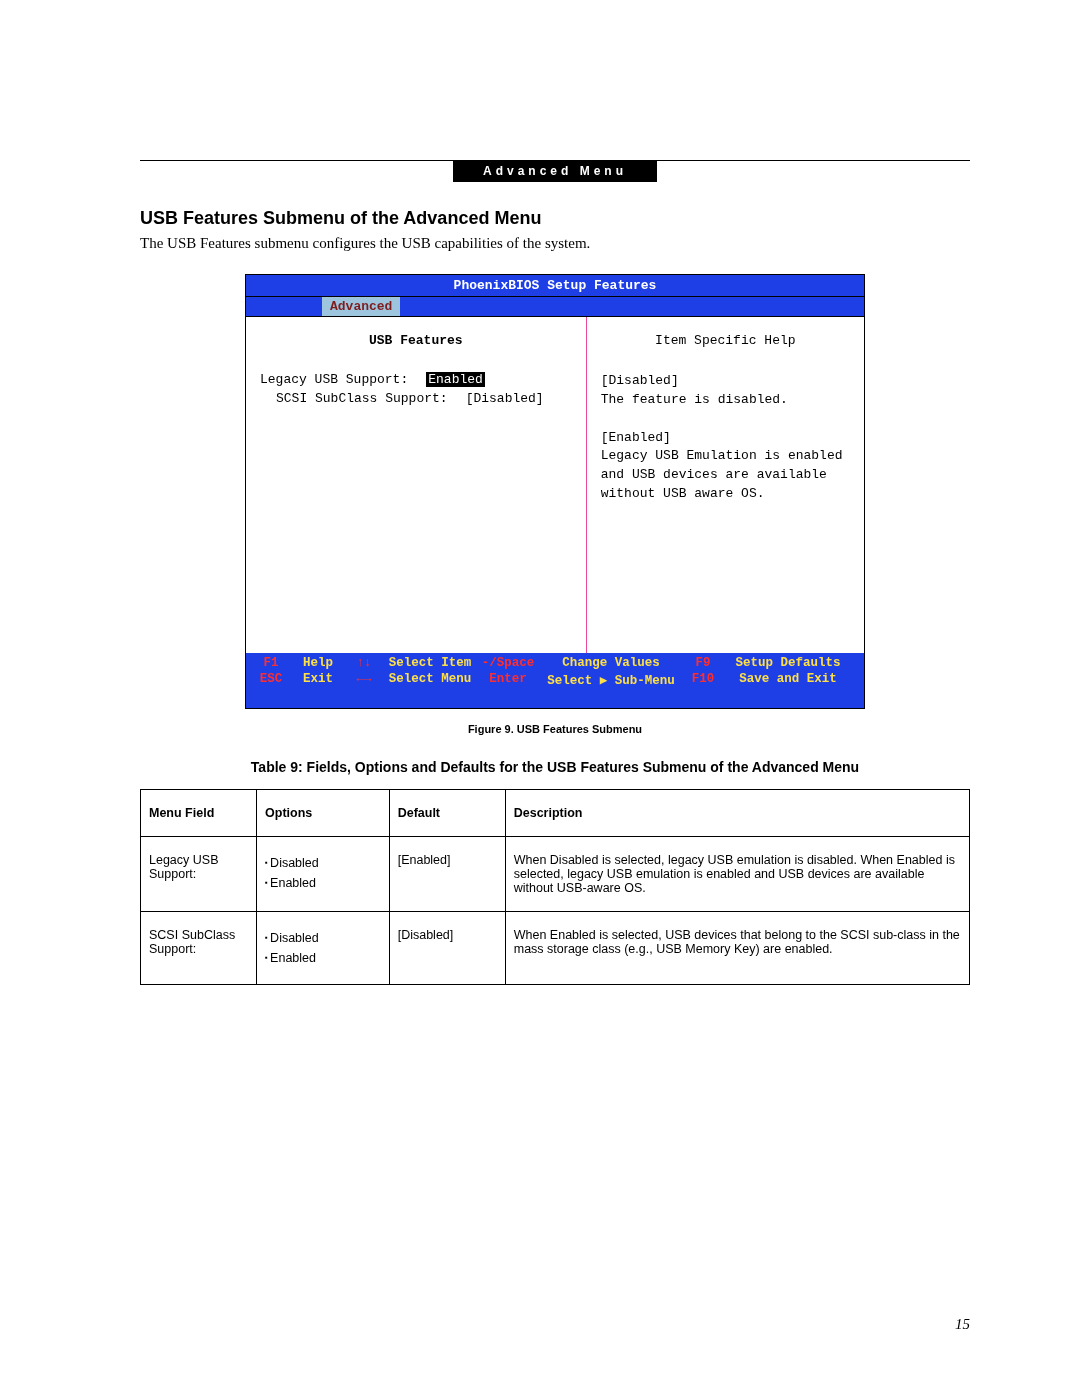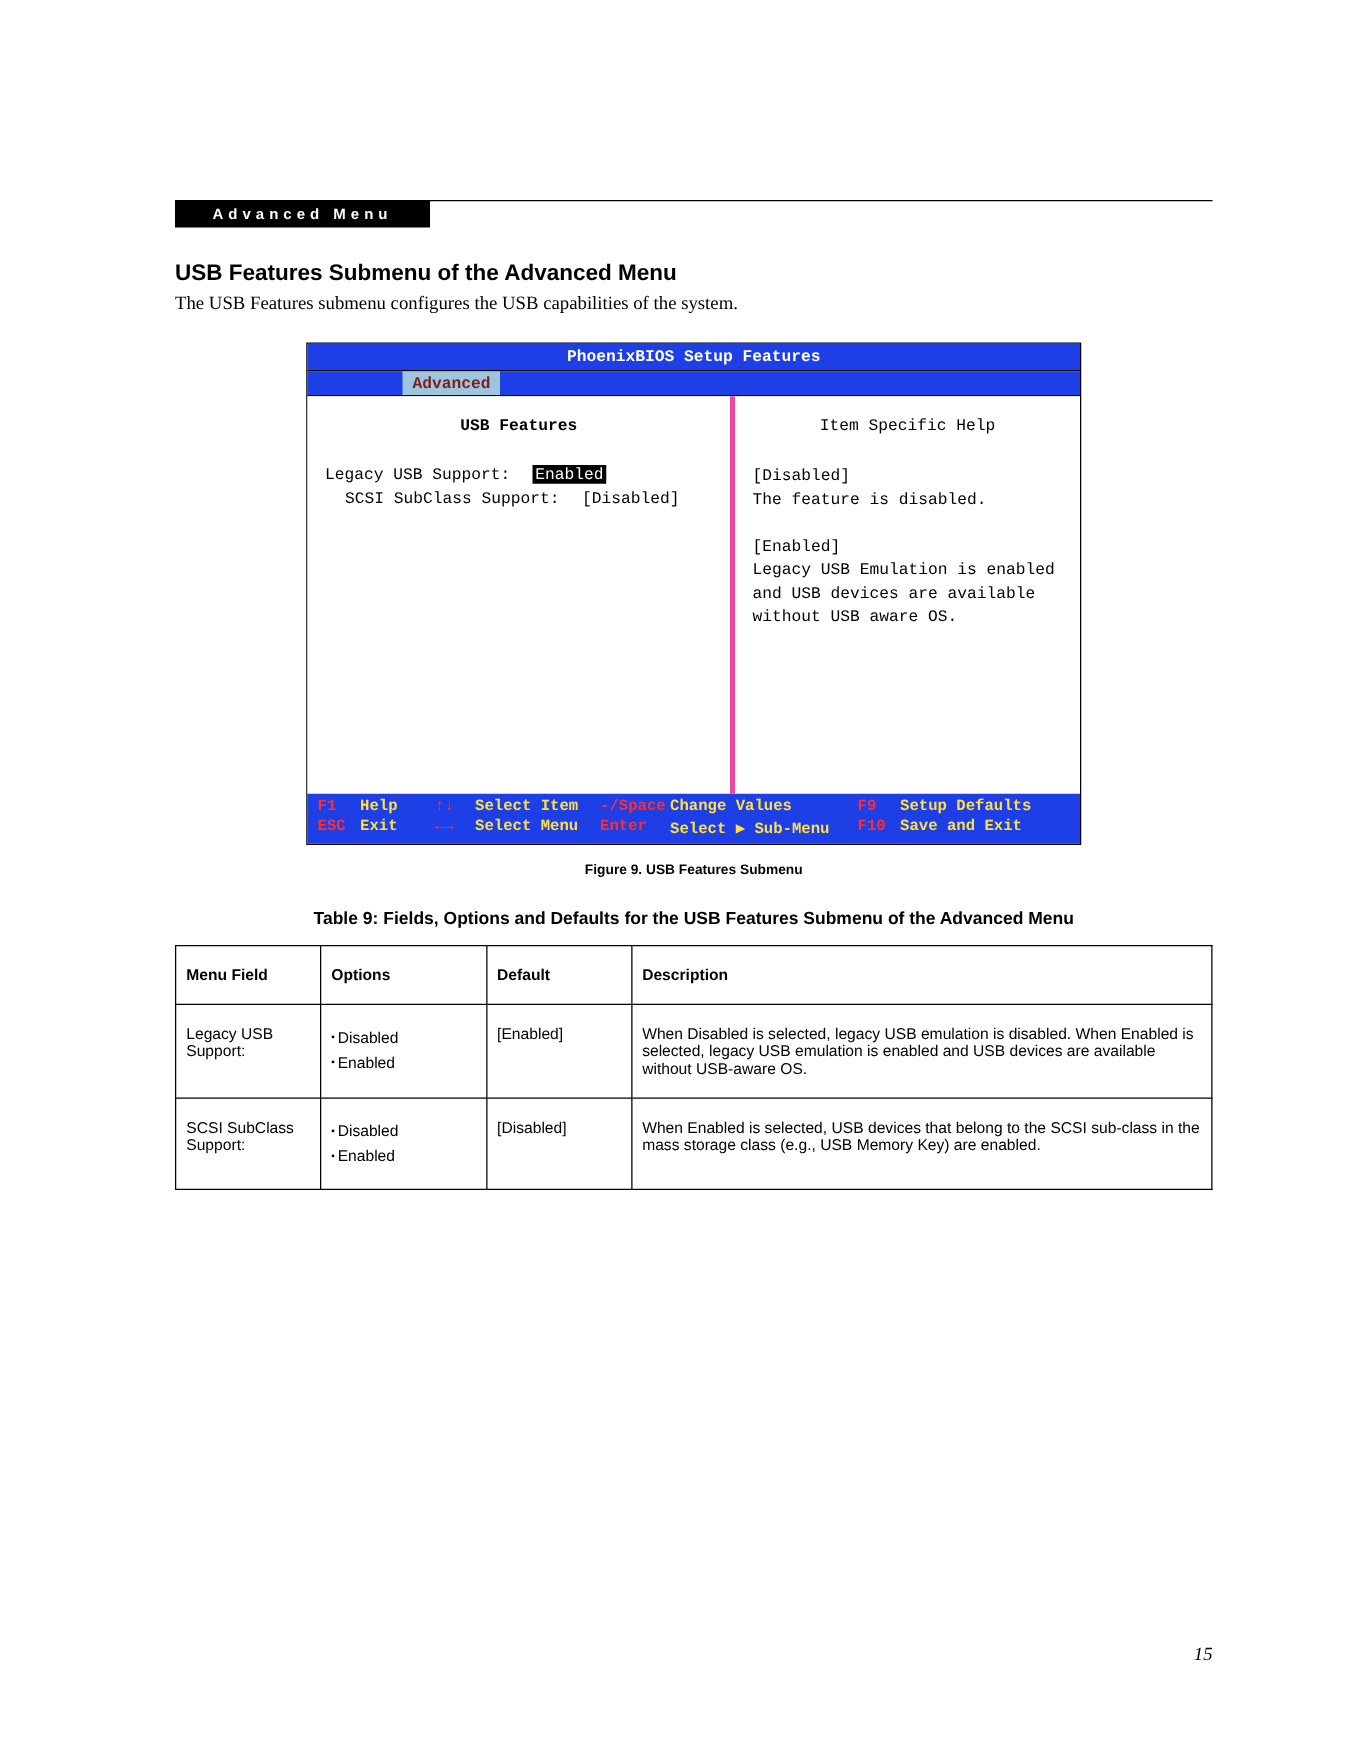--- a/index.html
+++ b/index.html
@@ -15,21 +15,21 @@
     position: relative;
     box-sizing: border-box;
     padding: 160px 110px 60px 140px;
   }
   .top-rule {
     border-top: 1px solid #000;
     margin-bottom: 0;
   }
   .header-band {
     display: flex;
-    justify-content: flex-start;
+    justify-content: center;
     margin-top: -1px;
   }
   .header-label {
     background: #000;
     color: #fff;
     font-family: Arial, Helvetica, sans-serif;
     font-size: 12px;
     font-weight: bold;
     letter-spacing: 4px;
     padding: 4px 30px 4px 30px;
@@ -72,22 +72,22 @@
   .bios-tab-spacer { width: 76px; }
   .bios-tab {
     background: #9ec5de;
     color: #7f1d1d;
     font-weight: bold;
     padding: 2px 8px 2px 8px;
   }
   .bios-body { display: flex; background: #fff; }
   .bios-left {
     flex: 1.25;
-    border-right: 4px solid #ec4899;
-    padding: 16px 14px 2px 14px;
+    border-right: 1px solid #ec4899;
+    padding: 16px 14px 20px 14px;
     min-height: 300px;
     position: relative;
   }
   .bios-left-title {
     text-align: center;
     font-weight: bold;
     margin-bottom: 24px;
   }
   .field-row {
     display: flex;
@@ -109,25 +109,26 @@
   }
   .bios-right-title {
     text-align: center;
     margin-bottom: 24px;
   }
   .help-block { white-space: pre-line; line-height: 1.45; }
 
   .bios-footer {
     background: #1e3ee6;
     color: #000;
-    padding: 3px 8px 5px 8px;
+    padding: 3px 8px 20px 8px;
     display: grid;
     grid-template-columns: 34px 60px 32px 100px 56px 150px 34px auto;
     row-gap: 2px;
     font-size: 12.5px;
+    text-align: center;
   }
   .fk { color: #ff2e2e; font-weight: bold; }
   .fa { color: #fde047; font-weight: bold; }
 
   .figure-caption {
     text-align: center;
     font-family: Arial, Helvetica, sans-serif;
     font-weight: bold;
     font-size: 11px;
     margin: 0 0 24px 0;

